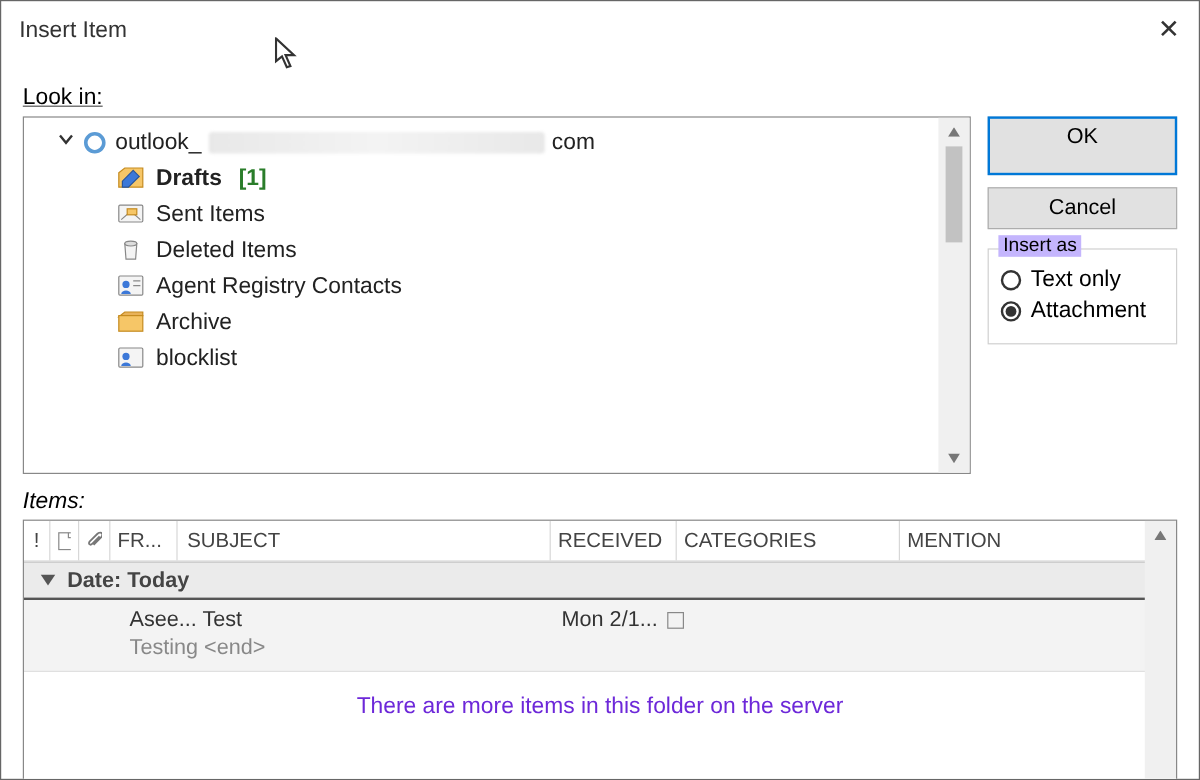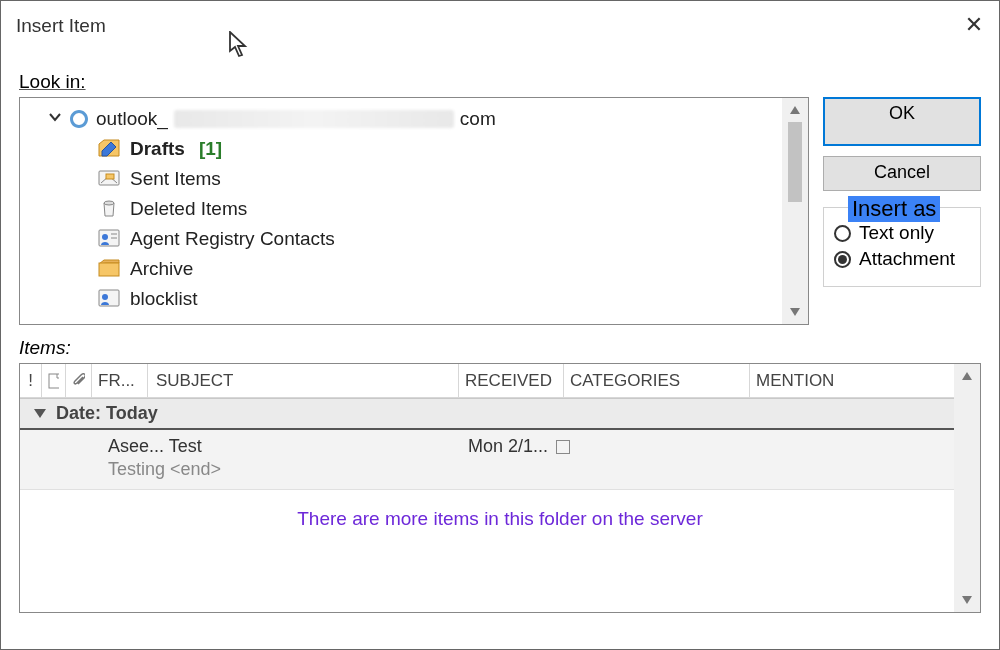--- a/index.html
+++ b/index.html
@@ -4,42 +4,42 @@
   <style>
     * { box-sizing: border-box; margin: 0; padding: 0; font-family: "Segoe UI", Tahoma, sans-serif; }
     body { width: 1000px; height: 650px; background: #fff; border: 1px solid #666; position: relative; }
     .titlebar { height: 50px; display: flex; align-items: center; padding: 0 15px; font-size: 19px; color: #333; }
     .titlebar .title { flex: 1; }
     .close { width: 20px; height: 20px; font-size: 22px; text-align: center; line-height: 18px; color: #333; }
     .cursor { position: absolute; left: 228px; top: 30px; pointer-events: none; }
     .body { padding: 0 18px 18px 18px; }
     .lookin-label { font-size: 19px; margin-top: 20px; margin-bottom: 4px; text-decoration: underline; text-decoration-color: #555; }
     .row { display: flex; gap: 14px; }
-    .tree-wrap { position: relative; width: 790px; height: 228px; border: 1px solid #888; background: #fff; overflow: hidden; }
+    .tree-wrap { position: relative; width: 790px; height: 298px; border: 1px solid #888; background: #fff; overflow: hidden; }
     .tree { padding: 6px 0 6px 8px; font-size: 19px; color: #222; line-height: 1.55; overflow: hidden; height: 100%; }
     .tree-scroll { position: absolute; right: 0; top: 0; width: 26px; height: 100%; background: #f0f0f0; display: flex; flex-direction: column; align-items: center; }
     .scroll-btn { width: 26px; height: 24px; display: flex; align-items: center; justify-content: center; color: #555; font-size: 12px; }
     .scroll-thumb { width: 14px; flex: 0 0 80px; background: #c2c2c2; margin-top: 0; }
     .scroll-track { flex: 1; }
     .account-row { display: flex; align-items: center; gap: 6px; padding-left: 20px; }
     .chev { width: 14px; display: inline-block; transform: translateY(-1px); }
     .acct-icon { width: 22px; height: 22px; display: inline-flex; align-items: center; justify-content: center; }
     .acct-text { display: flex; align-items: center; gap: 2px; }
     .blur { display: inline-block; width: 280px; height: 18px; background: linear-gradient(90deg,#e8e8e8,#f3f3f3,#e8e8e8); filter: blur(1.5px); border-radius: 3px; margin: 0 4px; }
     .folder-row { display: flex; align-items: center; gap: 10px; padding-left: 70px; height: 30px; }
     .folder-row.selected .fname { background: #cde6f7; padding: 1px 4px; }
     .ficon { width: 22px; height: 20px; display: inline-flex; align-items: center; justify-content: center; }
     .fname { font-size: 19px; }
     .bold { font-weight: 600; }
     .count { color: #2a7d2a; font-weight: 600; margin-left: 4px; }
     .side { width: 158px; display: flex; flex-direction: column; gap: 10px; padding-top: 0; }
     .btn { height: 35px; border: 1px solid #adadad; background: #e1e1e1; font-size: 18px; text-align: center; line-height: 30px; }
     .btn.primary { border: 2px solid #0078d7; height: 49px; line-height: 29px; }
     .group { border: 1px solid #d0d0d0; margin-top: 6px; padding: 10px 10px 12px 10px; position: relative; }
-    .group-title { position: absolute; top: -12px; left: 24px; background: #3b82f6; padding: 0 4px; font-size: 22px; }
+    .group-title { position: absolute; top: -12px; left: 8px; background: #c4b5fd; padding: 0 4px; font-size: 16px; }
     .radio-row { display: flex; align-items: center; gap: 8px; font-size: 19px; margin: 4px 0; }
     .radio { width: 17px; height: 17px; border: 2px solid #333; border-radius: 50%; display: inline-flex; align-items: center; justify-content: center; }
     .radio.checked::after { content: ""; width: 9px; height: 9px; background: #333; border-radius: 50%; }
     .items-label { font-size: 19px; margin-top: 12px; margin-bottom: 4px; font-style: italic; }
     .items-wrap { position: relative; width: 962px; height: 250px; border: 1px solid #888; background: #fff; overflow: hidden; }
     .cols { display: flex; align-items: center; height: 34px; border-bottom: 1px solid #d7d7d7; font-size: 17px; color: #444; }
     .col-sep { border-right: 1px solid #d7d7d7; height: 100%; display: flex; align-items: center; padding: 0 6px; }
     .c-flag { width: 22px; justify-content: center; }
     .c-doc { width: 24px; justify-content: center; }
     .c-att { width: 26px; justify-content: center; }

